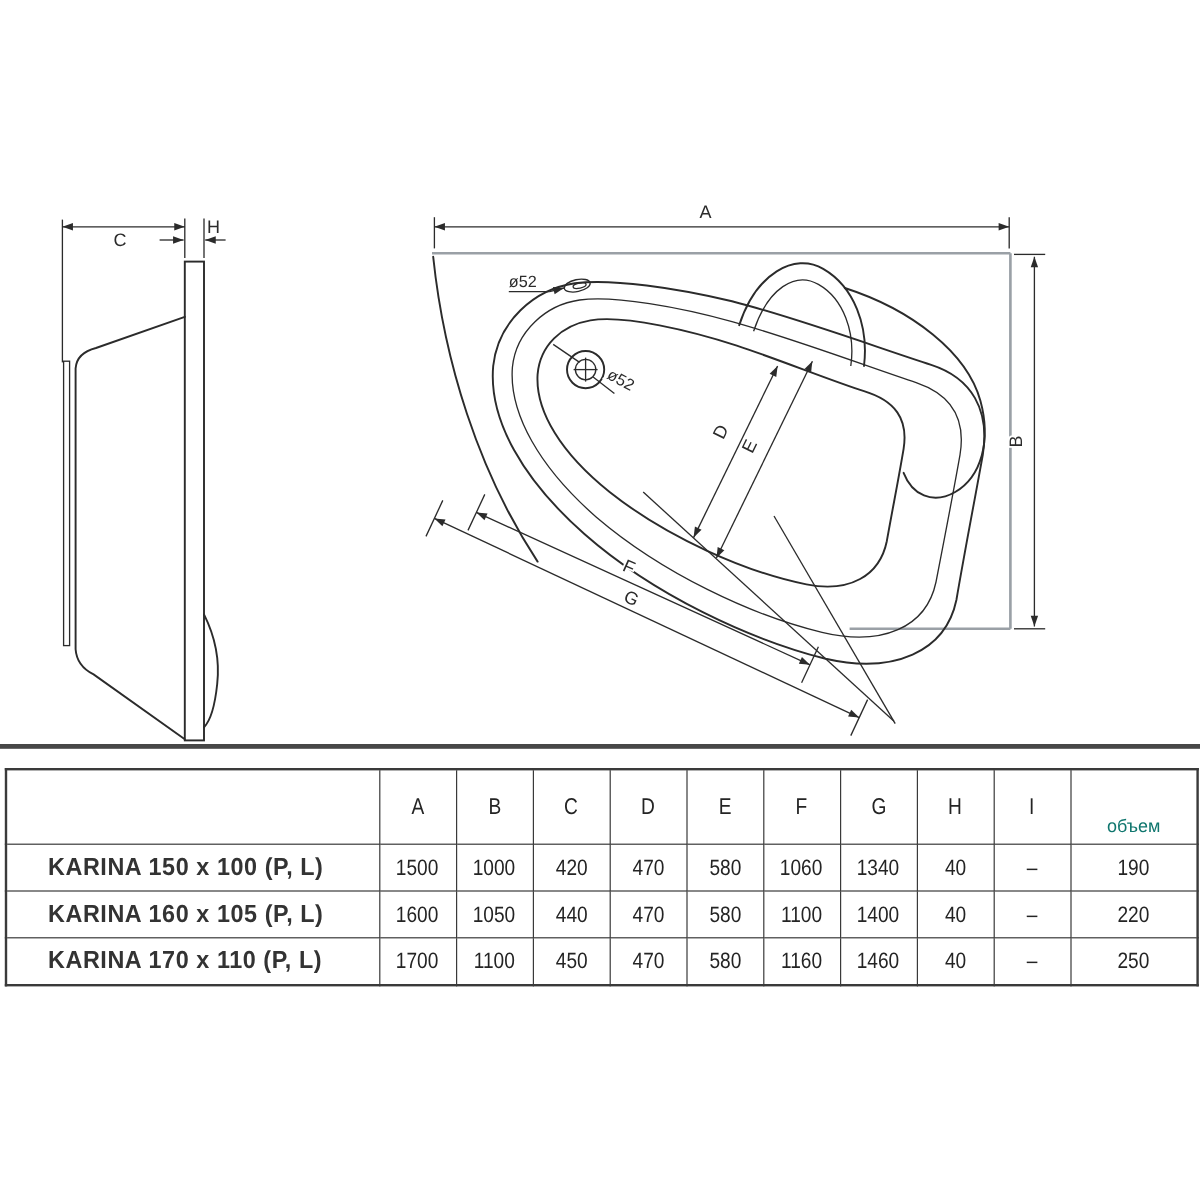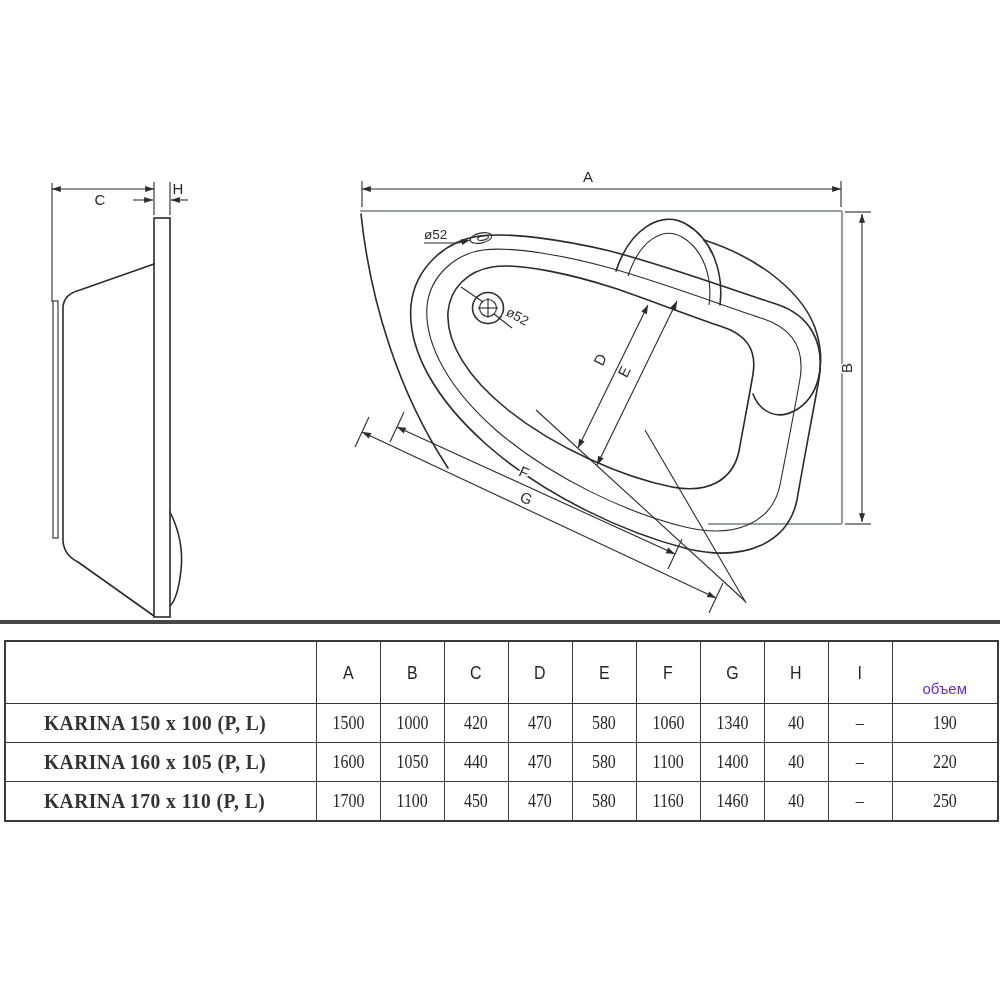--- a/index.html
+++ b/index.html
@@ -20,25 +20,25 @@
           paint-order:stroke;stroke:#ffffff;stroke-width:3px;}
   .smalltxt{fill:var(--line);font-size:13.5px;font-family:"Liberation Sans",sans-serif;
           paint-order:stroke;stroke:#ffffff;stroke-width:3px;}
   #divider{position:absolute;left:0;top:620px;width:1000px;height:4px;background:#474747;}
   #spec-table{position:absolute;left:4px;top:640px;width:993px;border-collapse:collapse;
               table-layout:fixed;}
   #spec-table td{border:1.5px solid var(--border);text-align:center;vertical-align:middle;
                  padding:0;overflow:hidden;white-space:nowrap;}
   #spec-table{border:2px solid var(--border);}
   tr.hdr td{height:60px;}
-  tr.datarow td{height:38px;font-family:Liberation Serif, serif;}
+  tr.datarow td{height:38px;}
   .cond{display:inline-block;transform:scaleX(0.84);font-size:19px;color:#242424;}
   .num{display:inline-block;transform:scaleX(0.86);font-size:18.5px;color:#242424;}
   .vol-hd{vertical-align:bottom !important;}
-  .vol-hd span{display:inline-block;margin-bottom:6px;font-size:15px;color:#6d28d9;margin-top:38px;}
+  .vol-hd span{display:inline-block;margin-bottom:6px;font-size:15px;color:#0f766e;margin-top:38px;}
   td.namecell{text-align:left;padding-left:26px;}
   td.namecell span{display:inline-block;transform:scaleX(0.95);transform-origin:left center;
                    font-size:20.5px;font-weight:600;letter-spacing:0.5px;color:#333;}
 </style>
 </head>
 <body>
 
 <div id="page">
 
   <svg id="drawing" width="1000" height="620" viewBox="0 0 1000 620">

